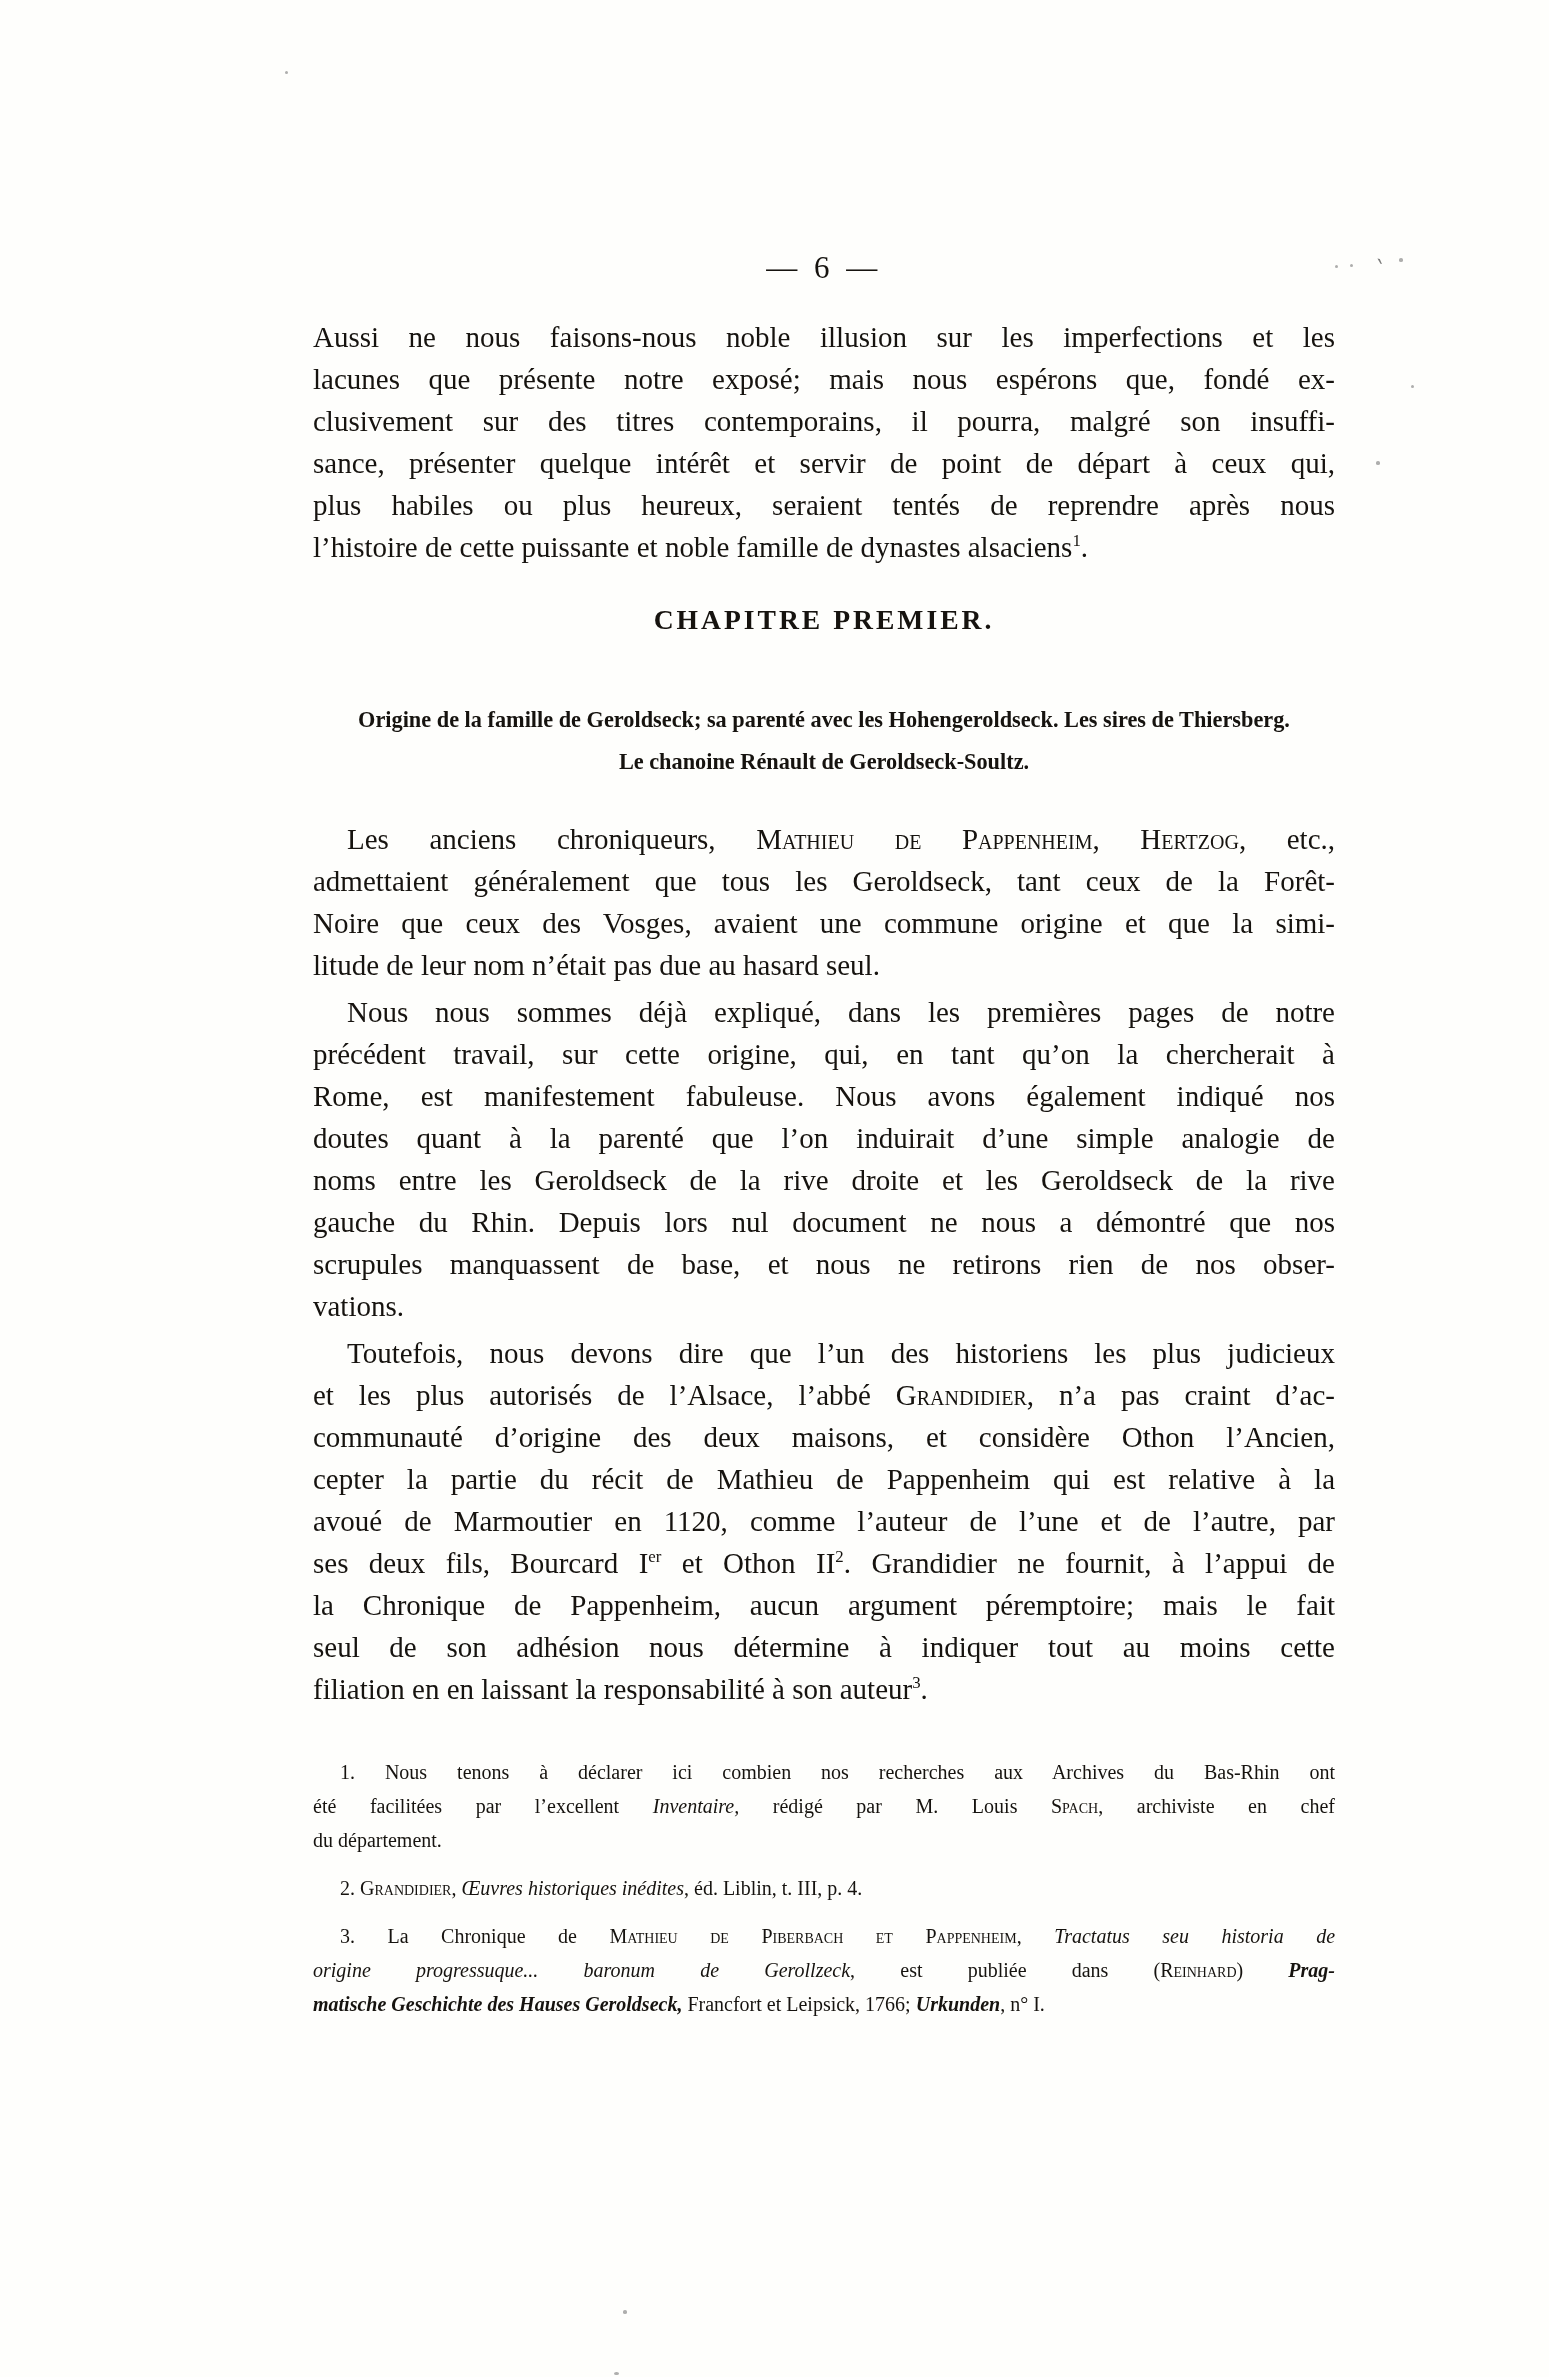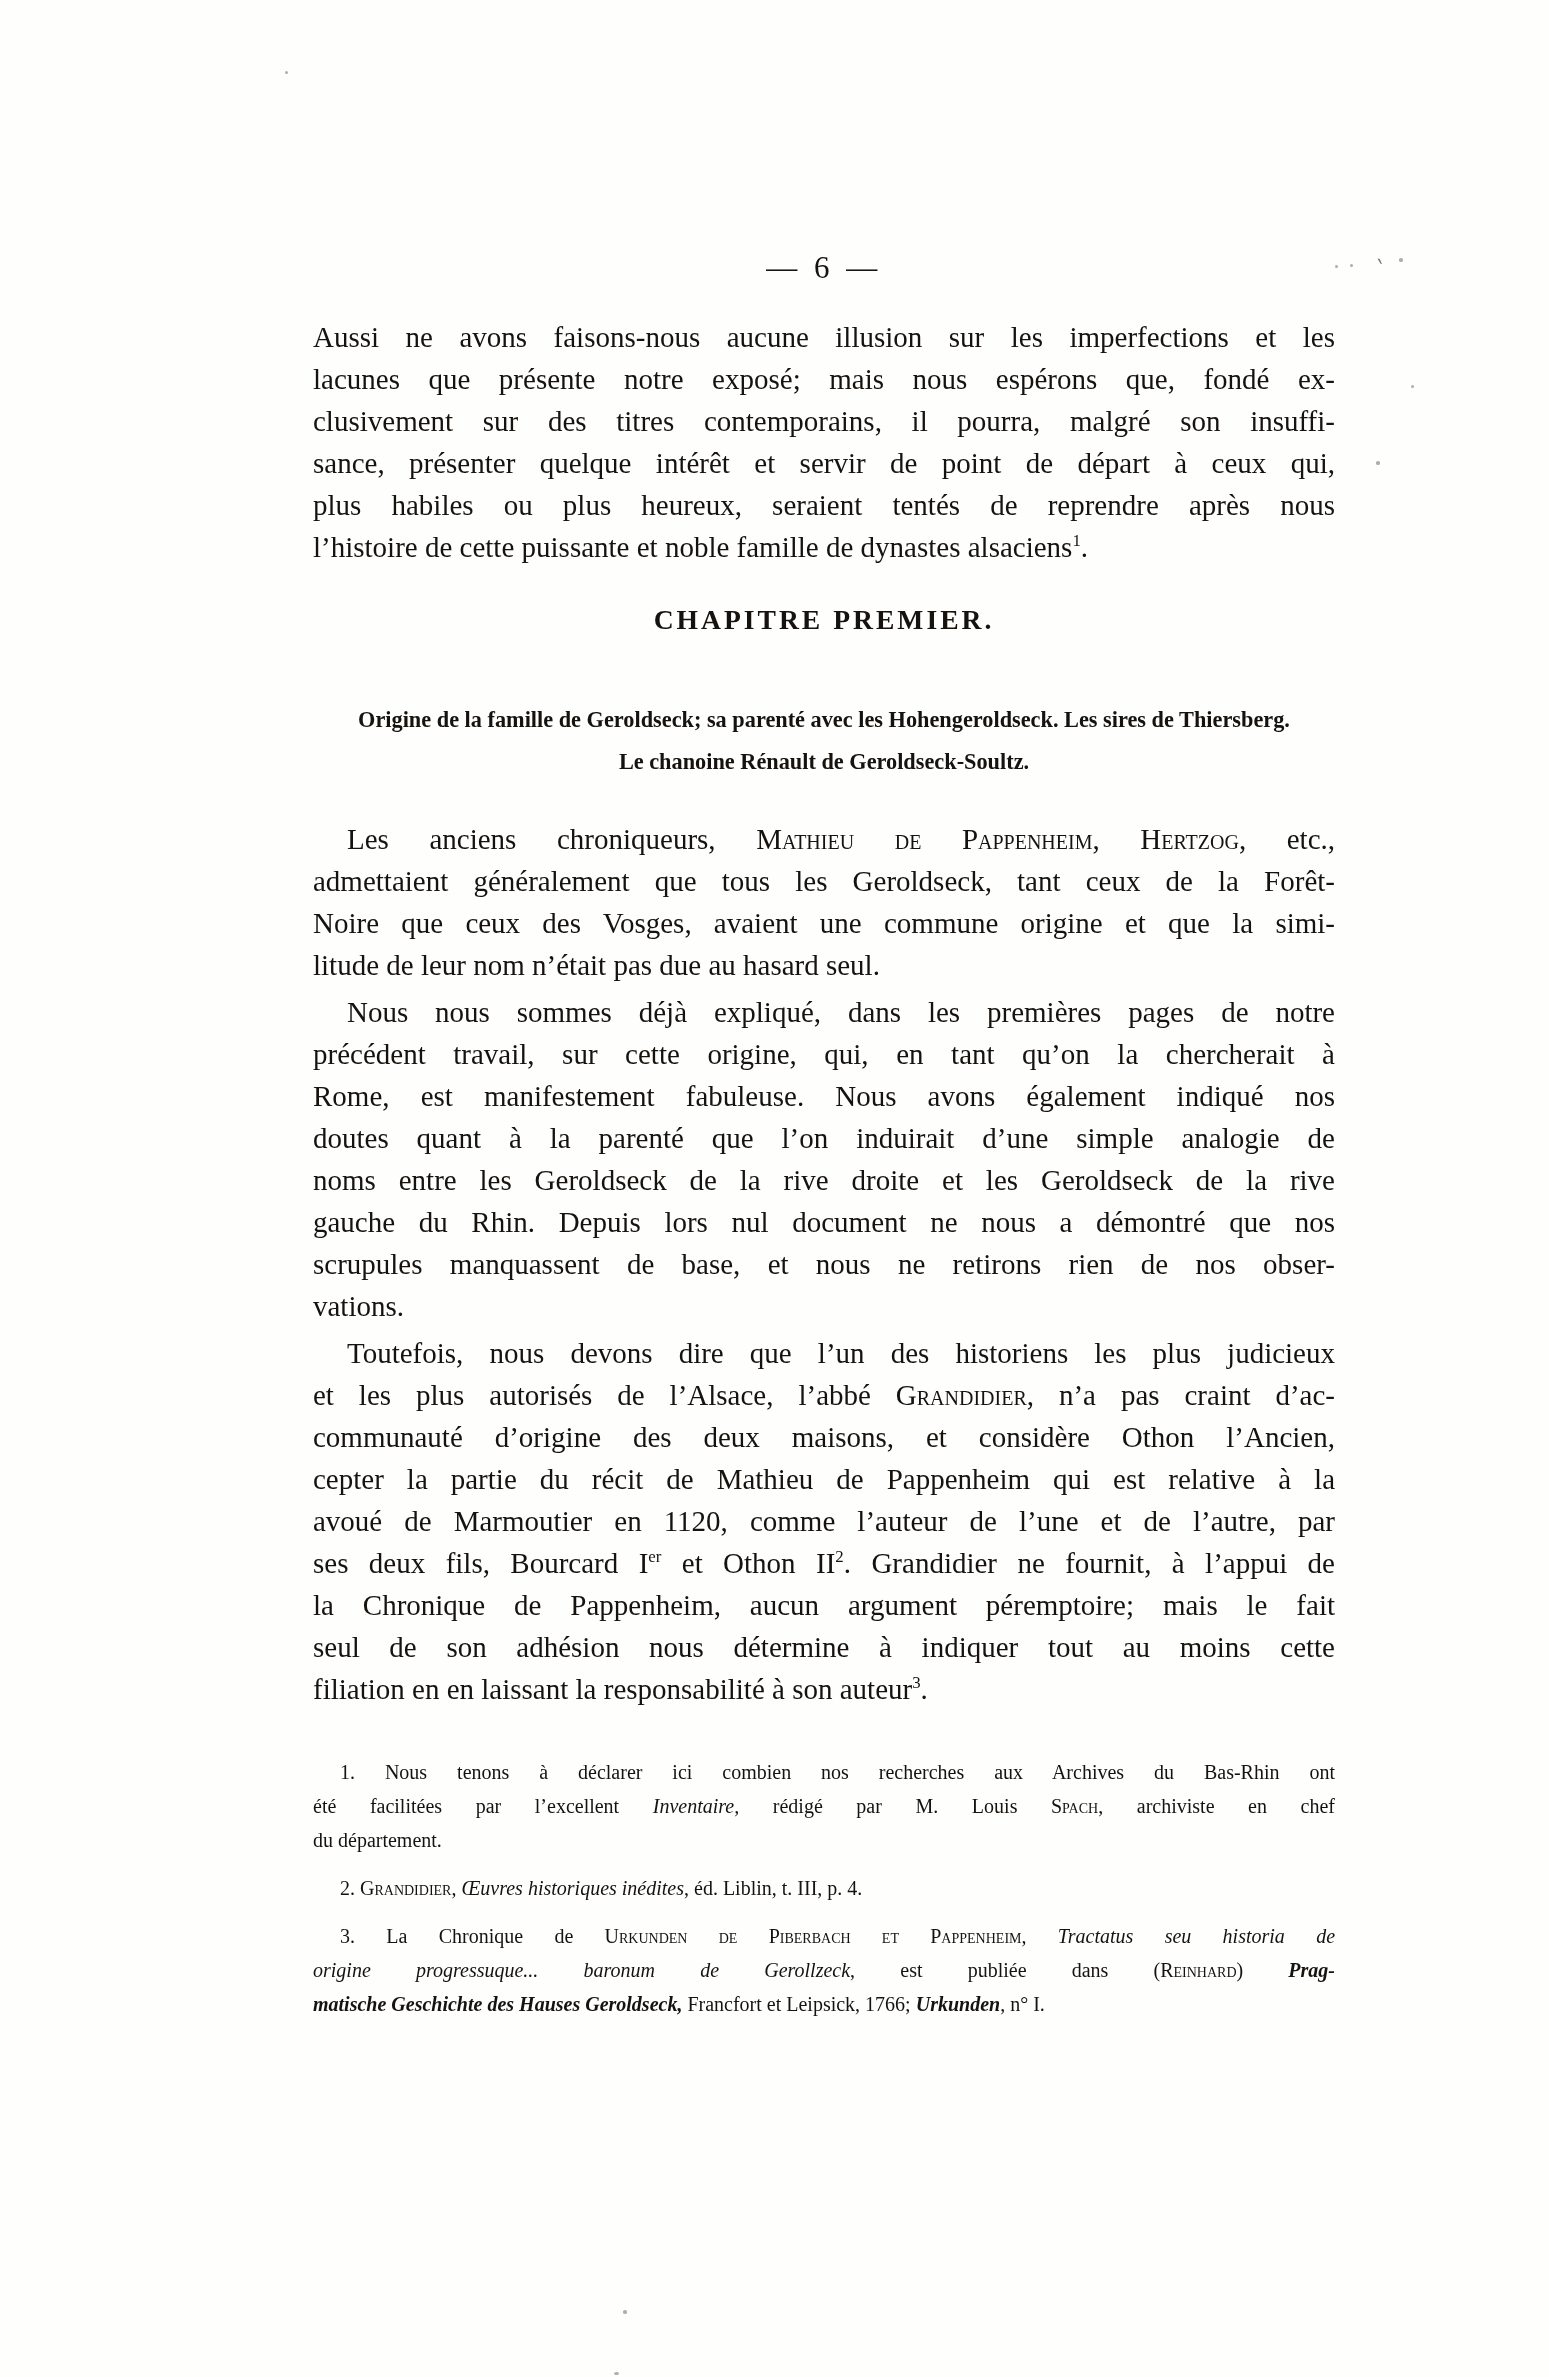--- a/index.html
+++ b/index.html
@@ -58,21 +58,21 @@
   <div class="speck" style="left:1376px;top:461px;width:3.7px;height:3.7px;"></div>
   <div class="speck" style="left:623px;top:2310px;width:3.7px;height:3.7px;"></div>
   <div class="speck" style="left:614px;top:2372px;width:4.5px;height:3px;"></div>
   <div class="speck" style="left:285px;top:71px;width:3px;height:3px;"></div>
 
   <div class="content">
 
     <div class="block pagenum">— 6 —</div>
 
     <div class="block body-para para1">
-        <div class="line"><span>Aussi ne avons faisons-nous aucune illusion sur les imperfections et les</span></div>
+        <div class="line"><span>Aussi ne nous faisons-nous noble illusion sur les imperfections et les</span></div>
         <div class="line"><span>lacunes que présente notre exposé; mais nous espérons que, fondé ex-</span></div>
         <div class="line"><span>clusivement sur des titres contemporains, il pourra, malgré son insuffi-</span></div>
         <div class="line"><span>sance, présenter quelque intérêt et servir de point de départ à ceux qui,</span></div>
         <div class="line"><span>plus habiles ou plus heureux, seraient tentés de reprendre après nous</span></div>
         <div class="line last"><span>l’histoire de cette puissante et noble famille de dynastes alsaciens</span><span class="sup">1</span><span>.</span></div>
       </div>
 
     <h2 class="block chapter">CHAPITRE PREMIER.</h2>
 
     <div class="block subheading center">
@@ -113,21 +113,21 @@
     <div class="block footnotes">
       <div class="fn">
           <div class="line indent"><span>1. Nous tenons à déclarer ici combien nos recherches aux Archives du Bas-Rhin ont</span></div>
           <div class="line"><span>été facilitées par l’excellent </span><span class="i">Inventaire,</span><span> rédigé par M. Louis </span><span class="sc">Spach</span><span>, archiviste en chef</span></div>
           <div class="line last"><span>du département.</span></div>
         </div>
       <div class="fn">
           <div class="line last indent"><span>2. </span><span class="sc">Grandidier</span><span>, </span><span class="i">Œuvres historiques inédites</span><span>, éd. Liblin, t. III, p. 4.</span></div>
         </div>
       <div class="fn">
-          <div class="line indent"><span>3. La Chronique de </span><span class="sc">Urkunden de Piberbach et Pappenheim</span><span>, </span><span class="i">Tractatus seu historia de</span></div>
+          <div class="line indent"><span>3. La Chronique de </span><span class="sc">Mathieu de Piberbach et Pappenheim</span><span>, </span><span class="i">Tractatus seu historia de</span></div>
           <div class="line"><span class="i">origine progressuque... baronum de Gerollzeck</span><span>, est publiée dans (</span><span class="sc">Reinhard</span><span>) </span><span class="bi">Prag-</span></div>
           <div class="line last"><span class="bi">matische Geschichte des Hauses Geroldseck,</span><span> Francfort et Leipsick, 1766; </span><span class="bi">Urkunden</span><span>, n° I.</span></div>
         </div>
     </div>
 
   </div>
 </div>
 
 
 </body></html>

